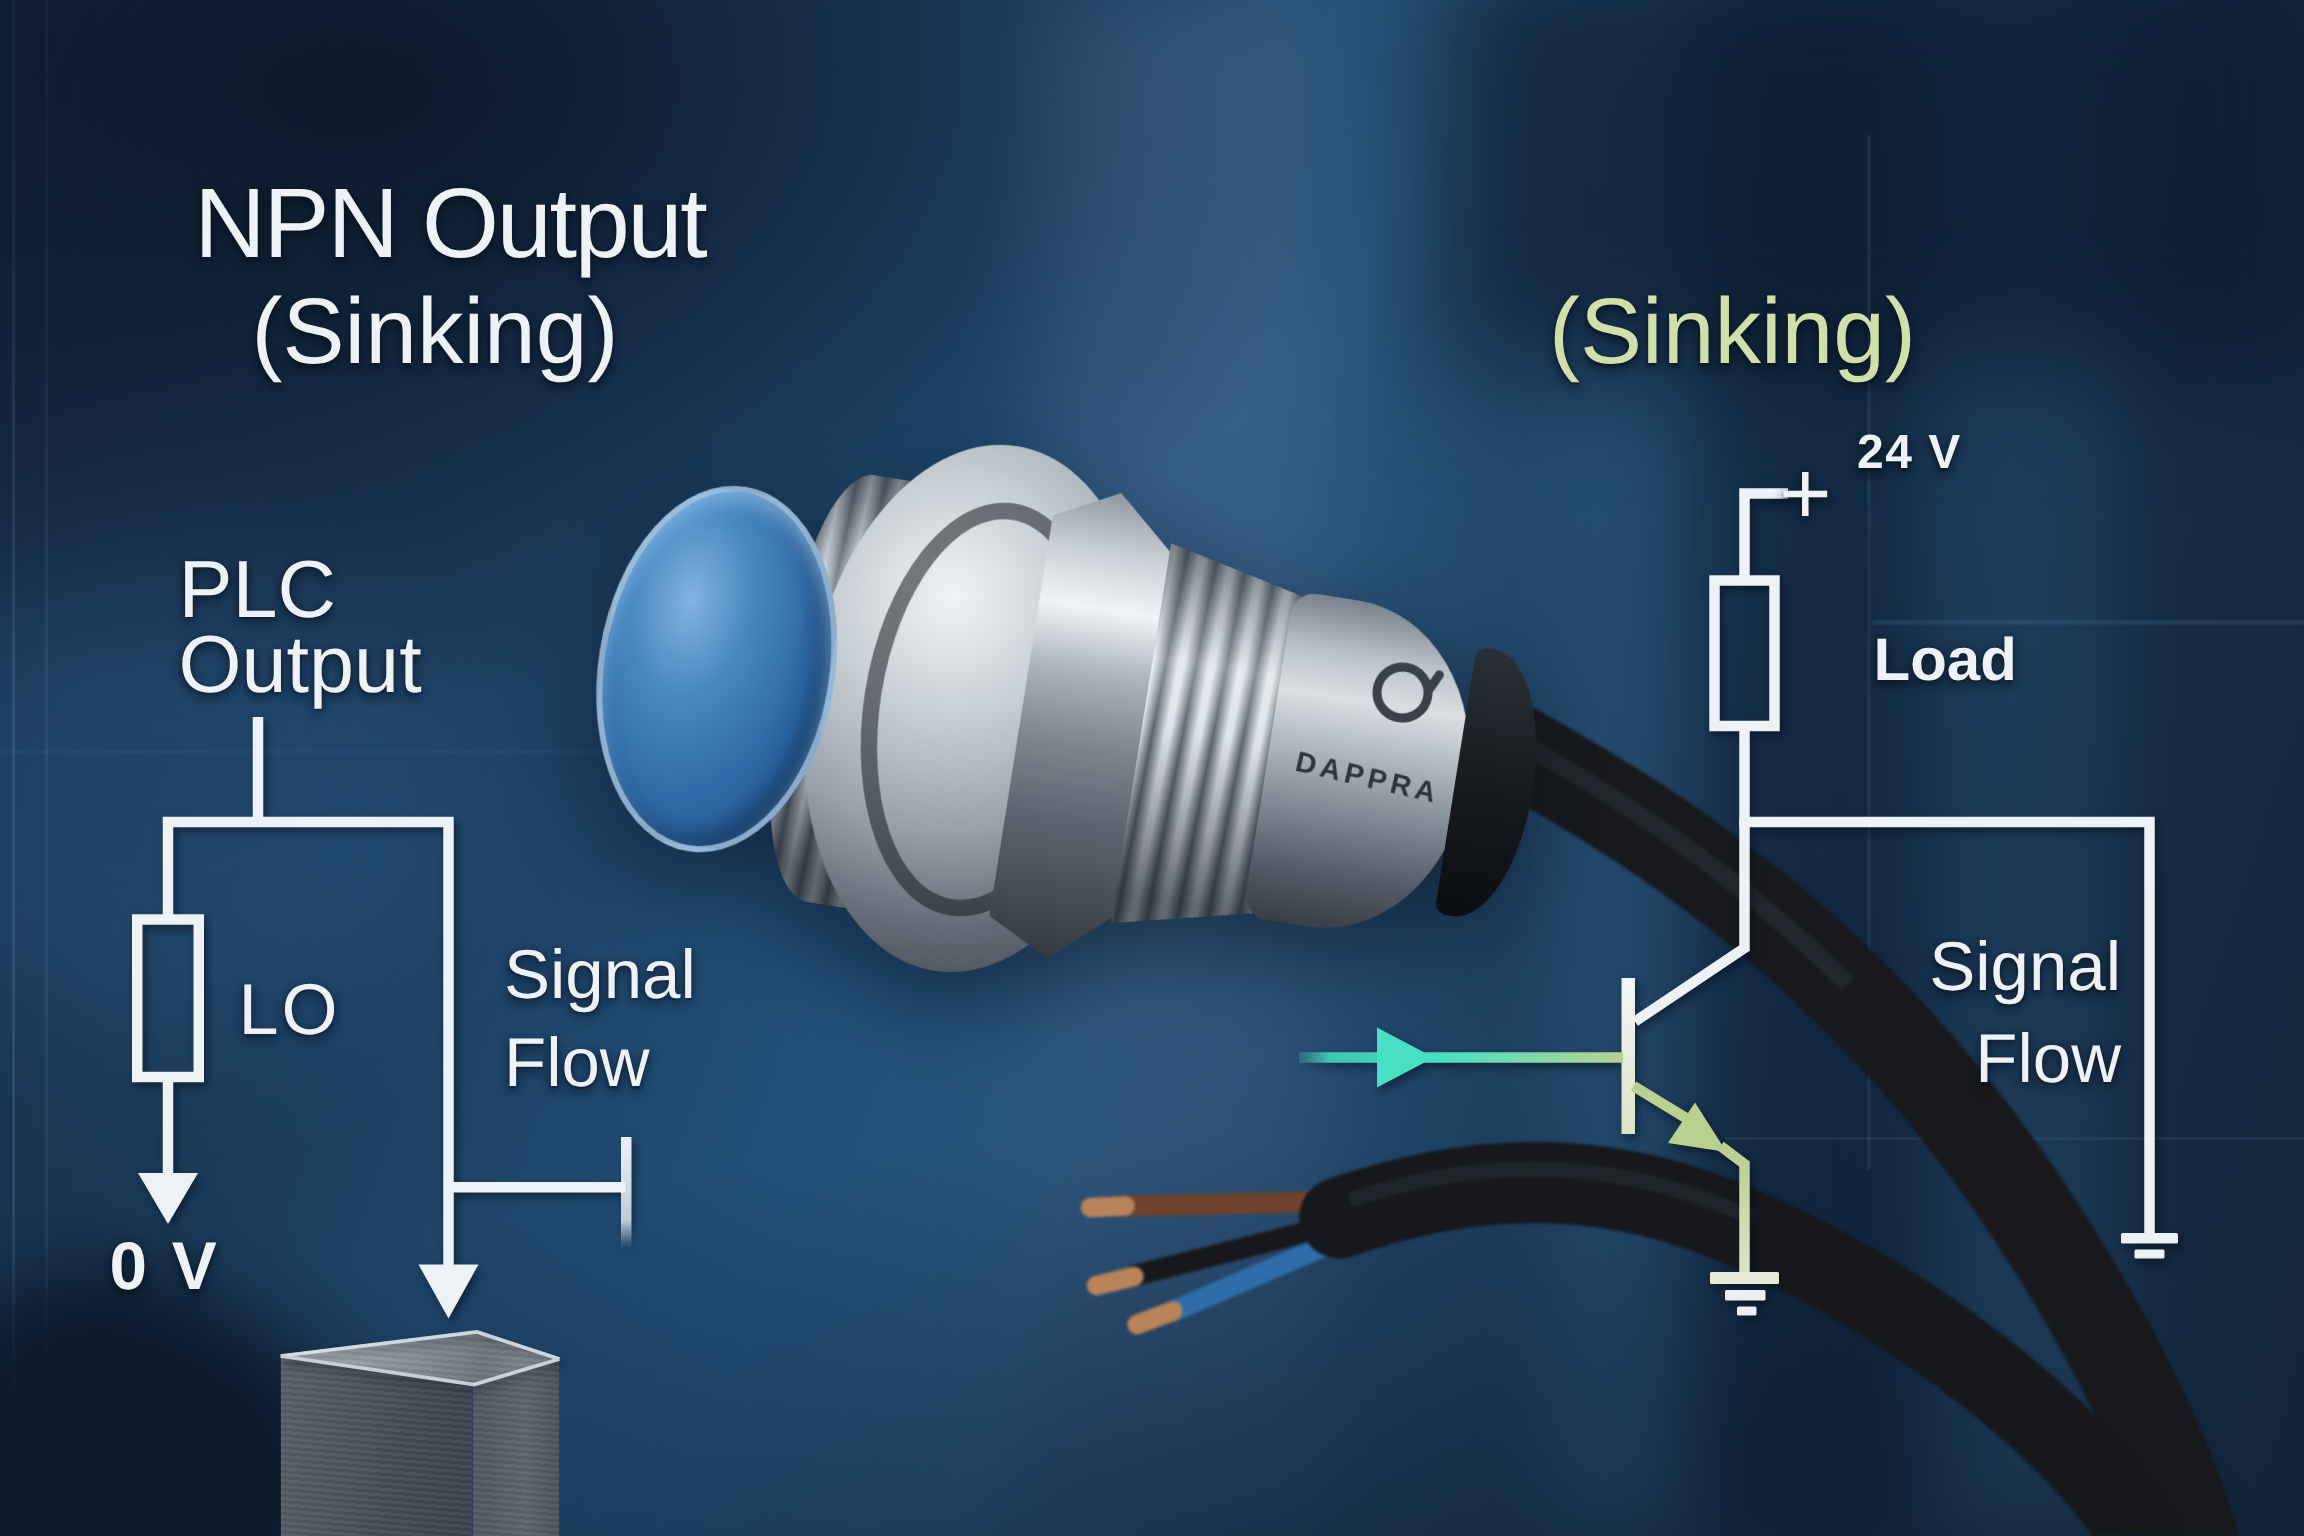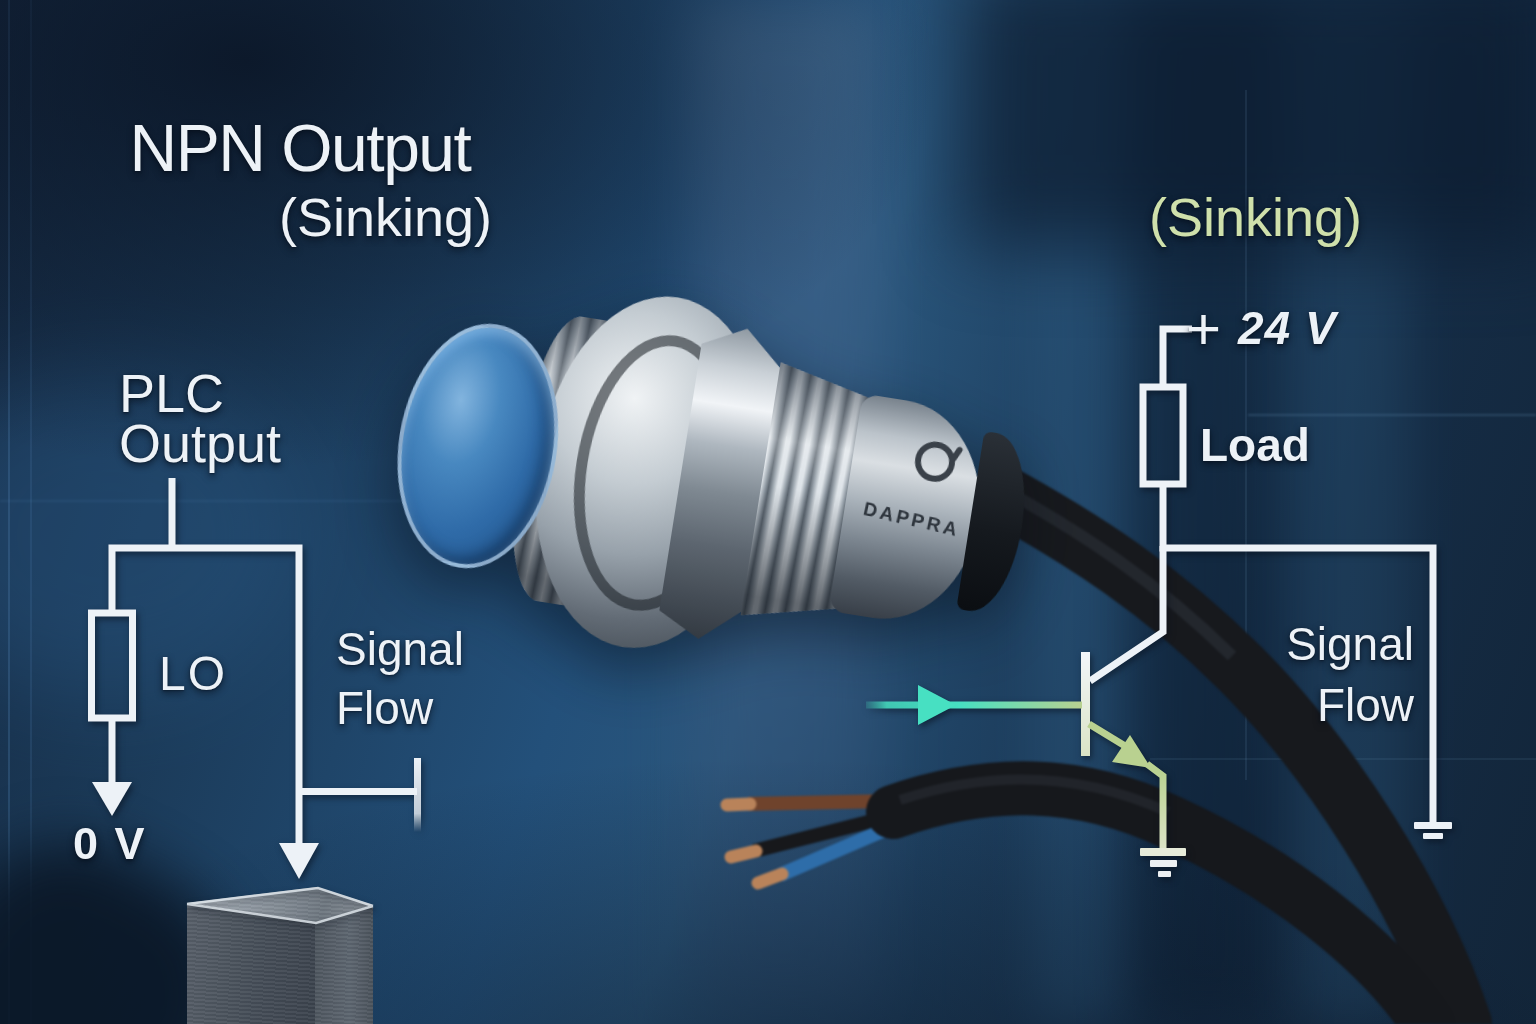--- a/index.html
+++ b/index.html
@@ -20,32 +20,32 @@
   .bg-line-v1{left:8px;top:0;width:2px;height:1024px;background:#4a79a8;opacity:.32;}
   .bg-line-v2{left:30px;top:0;width:2px;height:1024px;background:#4a79a8;opacity:.2;}
   .bg-line-h-left{left:0;top:500px;width:440px;height:2px;background:#4a79a8;opacity:.18;filter:blur(1px);}
   .bg-line-h-right{left:1248px;top:414px;width:288px;height:2px;background:#5d86aa;opacity:.3;filter:blur(1px);}
   .bg-line-v-right{left:1245px;top:90px;width:2px;height:690px;background:#6b94b8;opacity:.14;}
   .bg-line-h-right2{left:1150px;top:758px;width:386px;height:2px;background:#6b94b8;opacity:.12;}
   .bg-blob-bl{left:-80px;top:850px;width:300px;height:330px;background:#0a1625;opacity:.9;filter:blur(30px);transform:rotate(28deg);border-radius:40%;}
   
   .label{position:absolute;color:var(--line_white,#edf2f7);text-shadow:0 3px 7px rgba(6,14,26,.75),0 1px 2px rgba(6,14,26,.5);white-space:nowrap;}
   .title{font-size:66px;font-weight:400;letter-spacing:-1.5px;text-align:center;}
-  .subtitle{font-size:54px;font-weight:400;text-align:right;letter-spacing:0;}
+  .subtitle{font-size:62px;font-weight:400;text-align:center;letter-spacing:0;}
   .t-left{left:88px;top:110px;width:424px;}
   .st-left{left:88px;top:186px;width:404px;}
   .t-right{left:958px;top:110px;width:414px;}
   .st-right{left:948px;top:186px;width:414px;color:var(--sourcing_green,#cfe0ab);}
   .plc{left:119px;top:368px;font-size:54px;font-weight:400;line-height:50px;}
   .lo{left:159px;top:646px;font-size:48px;font-weight:500;letter-spacing:2px;}
   .zerov{left:73px;top:818px;font-size:45px;font-weight:700;letter-spacing:2px;}
   .sf-left{left:336px;top:620px;font-size:46px;font-weight:500;line-height:59px;}
-  .supply{left:1238px;top:301px;font-size:46px;font-weight:700;letter-spacing:1px;font-style:italic;}
+  .supply{left:1238px;top:283px;font-size:32px;font-weight:700;letter-spacing:1px;}
   .plus{left:1186px;top:294px;font-size:60px;font-weight:400;color:var(--line_white,#edf2f7);}
-  .loadlbl{left:1200px;top:418px;font-size:46px;font-weight:600;}
+  .loadlbl{left:1249px;top:418px;font-size:40px;font-weight:600;}
   .sf-right{left:1212px;top:614px;width:202px;font-size:46px;font-weight:500;line-height:61px;text-align:right;}
   
   .blockface{position:absolute;}
   .blk-top{left:187px;top:885px;width:188px;height:40px;
      clip-path:polygon(0px 18px,130px 2px,186px 20px,128px 38px);
      background:linear-gradient(105deg,#b7bec6,#8b949d 40%,#6d767f 72%,#8a929a);}
   .blk-left{left:187px;top:903px;width:129px;height:121px;
      clip-path:polygon(0 0,128px 19px,128px 121px,0 121px);
      background:linear-gradient(100deg,#575f69,#454d57 55%,#3a424c);}
   .blk-right{left:315px;top:905px;width:58px;height:119px;

